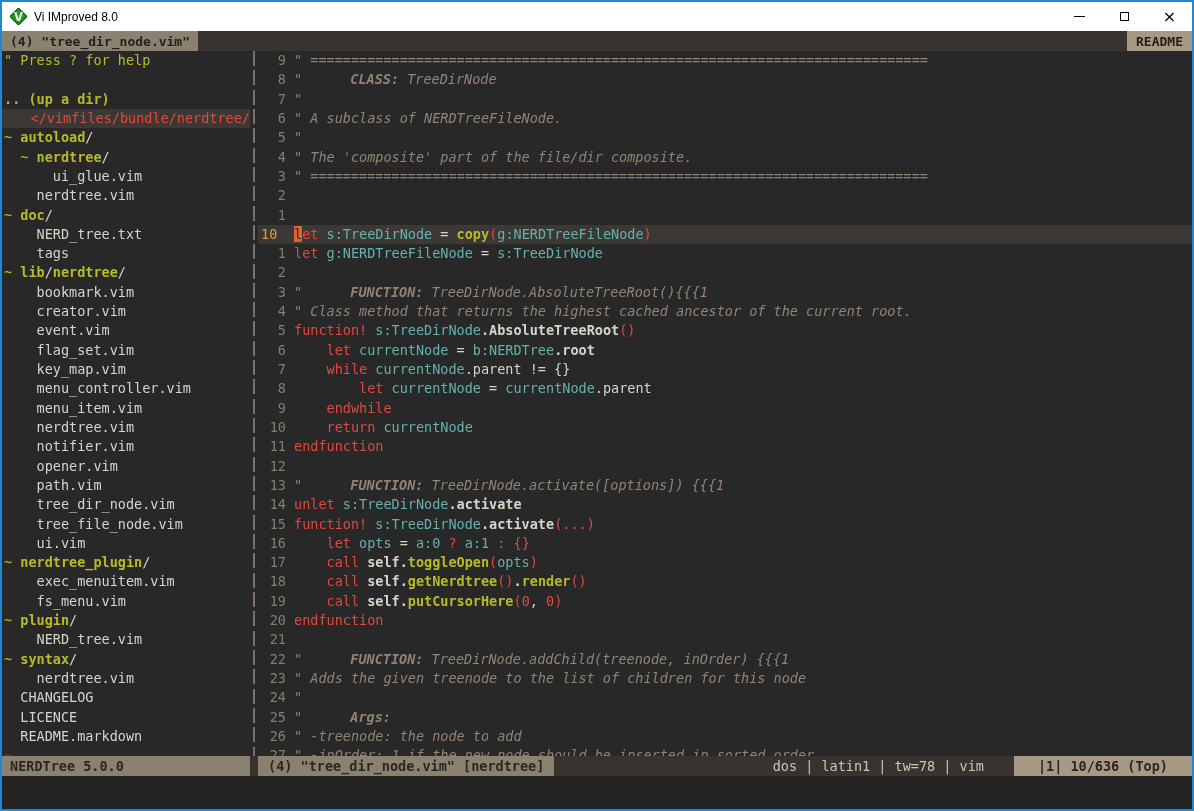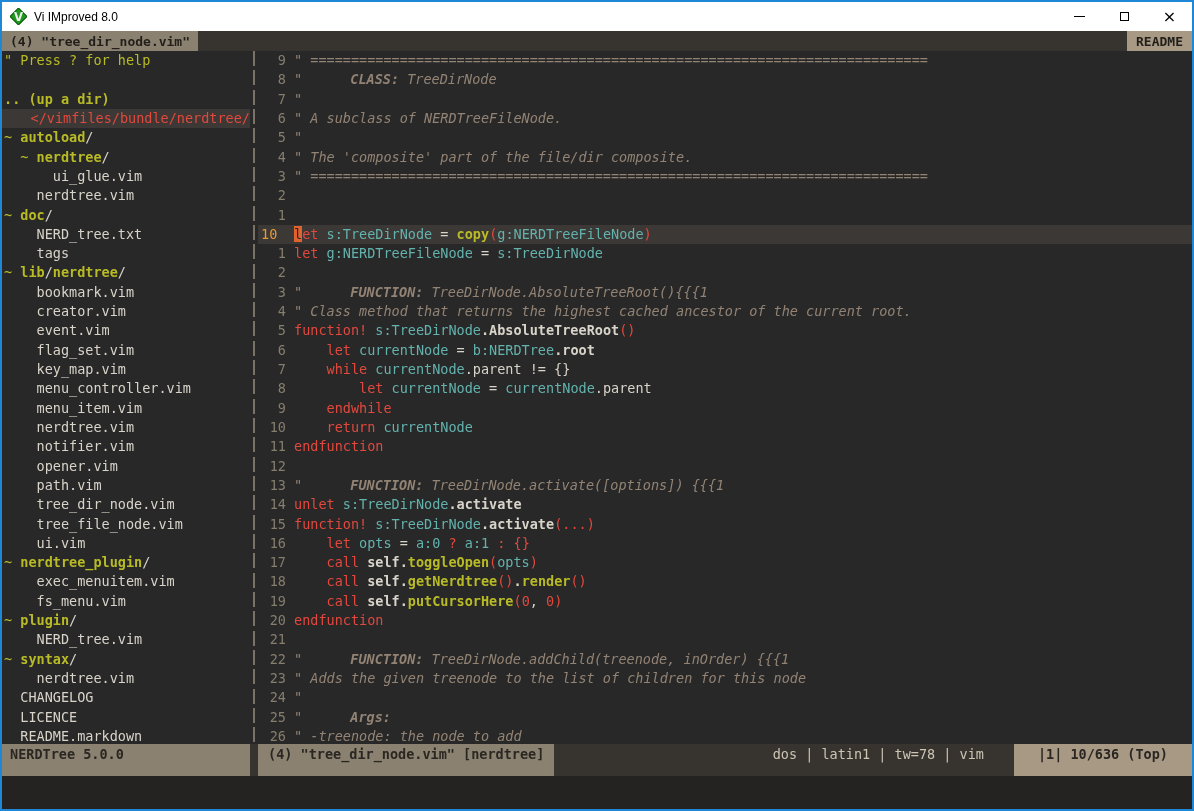--- a/index.html
+++ b/index.html
@@ -63,21 +63,21 @@
   .s-yb{color:var(--yellow);font-weight:bold;}
   .s-r{color:var(--red);}
   .s-cy{color:var(--cyan);}
   .s-w{color:var(--fg);}
   .s-wb{color:var(--fg);font-weight:bold;text-align:right;}
   .s-c{color:var(--comment);font-style:italic;}
   .s-cb{color:var(--comment);font-style:italic;font-weight:bold;margin-left:40px;}
   .s-dim{color:#4e4a44;}
   .s-cur{background:var(--cursor);color:#282828;}
   
-  .statusline{height:32px;flex:none;display:flex;background:var(--tabline-bg);
+  .statusline{height:20px;flex:none;display:flex;background:var(--tabline-bg);
     font:bold 13.5px/20px "DejaVu Sans Mono",monospace;white-space:pre;}
   .st-left{width:248px;flex:none;box-sizing:border-box;background:var(--status-tan);
     color:#2a2622;padding-left:8px;}
   .st-gap{width:8px;flex:none;}
   .st-buffer{background:var(--status-tan);color:#2a2622;padding:0 10px;}
   .st-fill{flex:1;}
   .st-format{color:var(--status-darkfg);font-weight:normal;padding-right:30px;}
   .st-pos{background:var(--status-tan2);color:#2a2622;padding:0 24px;}
   
   .cmdline{height:33px;flex:none;background:var(--cmdline);}

